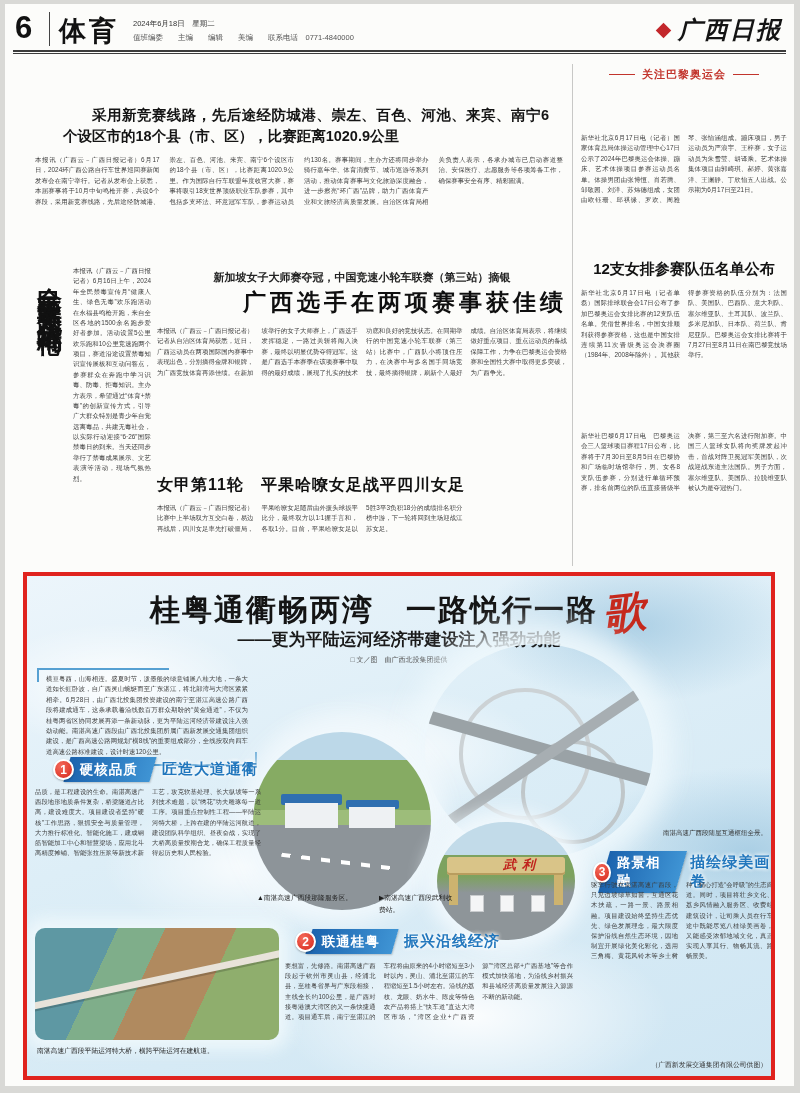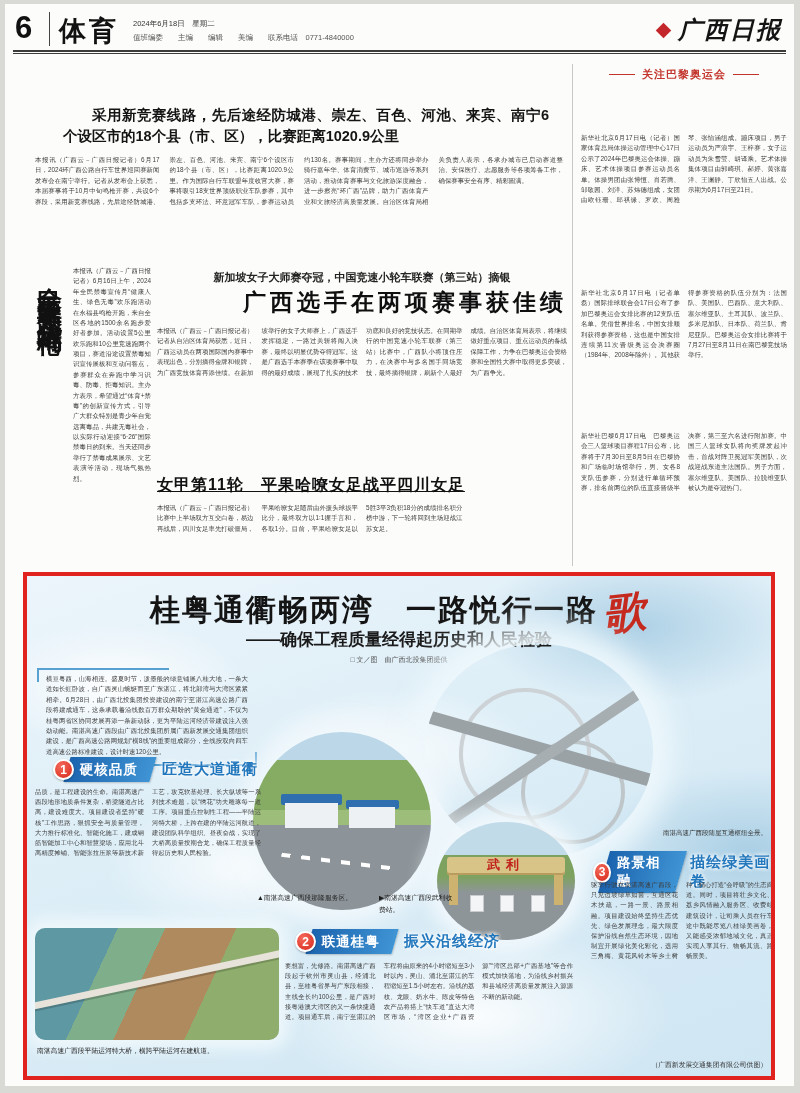--- a/index.html
+++ b/index.html
@@ -34,21 +34,21 @@
               font-size:25px; font-weight:900; letter-spacing:4px; color:#111; }
   .left-body { left:68px; top:262px; width:78px; height:300px; column-count:1; }
 
   
   .cy-kicker { left:152px; top:266px; width:410px; text-align:center; font-size:11px; font-weight:bold; color:#222; }
   .cy-hl { left:152px; top:283px; width:410px; text-align:right; font-size:23px; font-weight:bold;
            font-family:"Liberation Serif","DejaVu Serif",serif; letter-spacing:4px; color:#0f0f0f; }
   .cy-body { left:152px; top:322px; width:410px; height:142px; column-count:4; column-gap:8px; }
 
   
-  .fb-hl { left:152px; top:471px; width:400px; font-size:16px; font-weight:800; letter-spacing:1px; color:#111;text-decoration:underline; }
+  .fb-hl { left:152px; top:471px; width:400px; font-size:16px; font-weight:800; letter-spacing:1px; color:#111; }
   .fb-body { left:152px; top:499px; width:410px; height:62px; column-count:4; column-gap:8px; }
 
   
   .vline-r { left:567px; top:60px; width:1px; height:502px; background:#c8c8c6; }
   .oly-label { left:576px; top:63px; width:206px; display:flex; align-items:center; justify-content:center;
                gap:7px; color:#c2342c; font-size:11px; font-weight:bold; letter-spacing:1px; }
   .dash { width:26px; height:0; border-top:1px solid #c2342c; }
   .oly-h1 { left:576px; top:82px; width:206px; text-align:center; font-size:14.5px; font-weight:bold;
             color:#4a86c0; line-height:1.45; }
   .oly-b1 { left:576px; top:129px; width:206px; height:118px; column-count:2; column-gap:8px; }
@@ -119,22 +119,22 @@
   .rd-mark { position:absolute; left:16%; top:72%; width:66%; height:4px; transform:rotate(7deg);
              background:repeating-linear-gradient(90deg,#fff 0 9px,transparent 9px 20px); }
 
   .ph-toll { left:410px; top:246px; width:138px; height:118px; border-radius:50%;
       background:linear-gradient(#c2dbe9 0 28%, #7da25f 28% 46%, #8e9599 60% 100%);
       box-shadow:0 0 18px 12px rgba(240,248,252,.95); }
   .gate-bar { position:absolute; left:7%; top:30%; width:86%; height:15%; background:#d9c488; border-radius:3px;
               box-shadow:inset 0 -2px 0 #b99d5e; }
   .gate-col { position:absolute; top:30%; width:6%; height:40%; background:#cdb36f; }
   .gc1 { left:9%; } .gc2 { right:9%; }
-  .gate-sign { position:absolute; left:0; top:29%; width:100%; text-align:center; color:#c0231d;
-               font-family:"Liberation Serif","DejaVu Serif",serif; font-weight:900;
+  .gate-sign { position:absolute; left:16px; top:29%; width:100%; text-align:center; color:#c0231d;
+               font-family:"Liberation Serif","DejaVu Serif",serif; font-style:italic; font-weight:900;
                font-size:13px; letter-spacing:6px; }
   .booth { position:absolute; top:62%; width:10%; height:14%; background:#f4f5f6; border:1px solid #c9ccce; }
   .bo1 { left:24%; } .bo2 { left:46%; } .bo3 { left:68%; }
 
   .ph-bridge { left:8px; top:352px; width:244px; height:112px; border-radius:10px;
       background:linear-gradient(115deg,#5e98a3 0 28%, #7fae8a 28% 44%, #b08a5f 44% 68%, #8fae6d 68% 100%);
       box-shadow:0 0 16px 10px rgba(240,248,252,.9); }
   .br-line { position:absolute; left:-5%; top:42%; width:115%; height:7px; background:#e8e3da;
              transform:rotate(-12deg); box-shadow:0 2px 0 rgba(0,0,0,.18); }
 
@@ -176,28 +176,29 @@
   <div class="abs fb-hl">女甲第11轮　平果哈嘹女足战平四川女足</div>
   <div class="abs smalltext fb-body">本报讯（广西云－广西日报记者）比赛中上半场双方互交白卷，易边再战后，四川女足率先打破僵局，平果哈嘹女足随后由外援头球扳平比分，最终双方以1∶1握手言和，各取1分。目前，平果哈嘹女足以5胜3平3负积18分的成绩排名积分榜中游，下一轮将回到主场迎战江苏女足。</div>
 
   <div class="abs vline-r"></div>
   <div class="abs oly-label">
     <span class="dash"></span>
     <span>关注巴黎奥运会</span>
     <span class="dash"></span>
   </div>
   <div class="abs smalltext oly-b1">新华社北京6月17日电（记者）国家体育总局体操运动管理中心17日公示了2024年巴黎奥运会体操、蹦床、艺术体操项目参赛运动员名单。体操男团由张博恒、肖若腾、邹敬园、刘洋、苏炜德组成，女团由欧钰珊、邱祺缘、罗欢、周雅琴、张怡涵组成。蹦床项目，男子运动员为严浪宇、王梓赛，女子运动员为朱雪莹、胡译乘。艺术体操集体项目由郭崎琪、郝婷、黄张嘉洋、王澜静、丁欣怡五人出战。公示期为6月17日至21日。</div>
+  <div class="abs oly-h2">12支女排参赛队伍名单公布</div>
   <div class="abs smalltext oly-b2">新华社北京6月17日电（记者单磊）国际排球联合会17日公布了参加巴黎奥运会女排比赛的12支队伍名单。凭借世界排名，中国女排顺利获得参赛资格，这也是中国女排连续第11次晋级奥运会决赛圈（1984年、2008年除外）。其他获得参赛资格的队伍分别为：法国队、美国队、巴西队、意大利队、塞尔维亚队、土耳其队、波兰队、多米尼加队、日本队、荷兰队、肯尼亚队。巴黎奥运会女排比赛将于7月27日至8月11日在南巴黎竞技场举行。</div>
   <div class="abs smalltext oly-b3">新华社巴黎6月17日电　巴黎奥运会三人篮球项目赛程17日公布，比赛将于7月30日至8月5日在巴黎协和广场临时场馆举行，男、女各8支队伍参赛，分别进行单循环预赛，排名前两位的队伍直接晋级半决赛，第三至六名进行附加赛。中国三人篮球女队将向奖牌发起冲击，首战对阵卫冕冠军美国队，次战迎战东道主法国队。男子方面，塞尔维亚队、美国队、拉脱维亚队被认为是夺冠热门。</div>
 
   <div class="abs feature">
     <div class="abs ft-title">
       <span>桂粤通衢畅两湾　一路悦行一路</span><span class="ft-accent">歌</span>
     </div>
-    <div class="abs ft-sub">——确保工程质量经得起历史和人民检验</div>
+    <div class="abs ft-sub">——更为平陆运河经济带建设注入强劲动能</div>
     <div class="abs ft-byline">□ 文／图　由广西北投集团提供</div>
     <div class="abs smalltext ft-intro">横亘粤西，山海相连。盛夏时节，泼墨般的绿意铺展八桂大地，一条大道如长虹卧波，自广西灵山蜿蜒而至广东湛江，将北部湾与大湾区紧紧相牵。6月28日，由广西北投集团投资建设的南宁至湛江高速公路广西段将建成通车，这条承载着沿线数百万群众期盼的“黄金通道”，不仅为桂粤两省区协同发展再添一条新动脉，更为平陆运河经济带建设注入强劲动能。南湛高速广西段由广西北投集团所属广西新发展交通集团组织建设，是广西高速公路网规划“横8线”的重要组成部分，全线按双向四车道高速公路标准建设，设计时速120公里。</div>
 
     <div class="abs ph ph-interchange">
       <div class="ramp r1"></div>
       <div class="ramp r2"></div>
       <div class="rroad rd1"></div>
       <div class="rroad rd2"></div>
     </div>
     <div class="abs ph ph-service">

